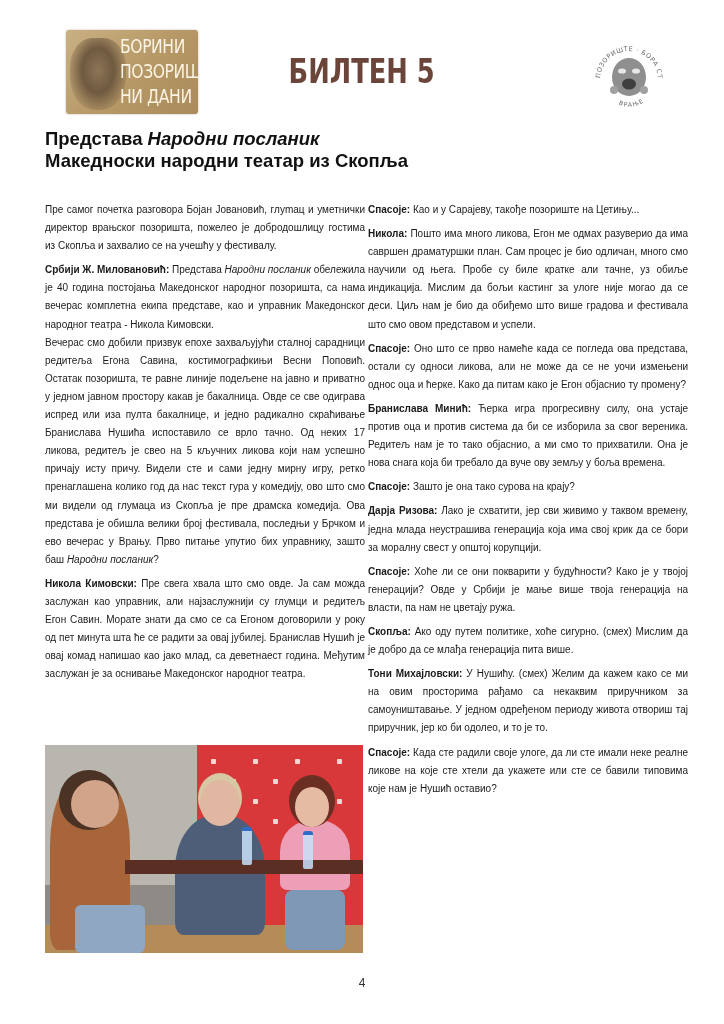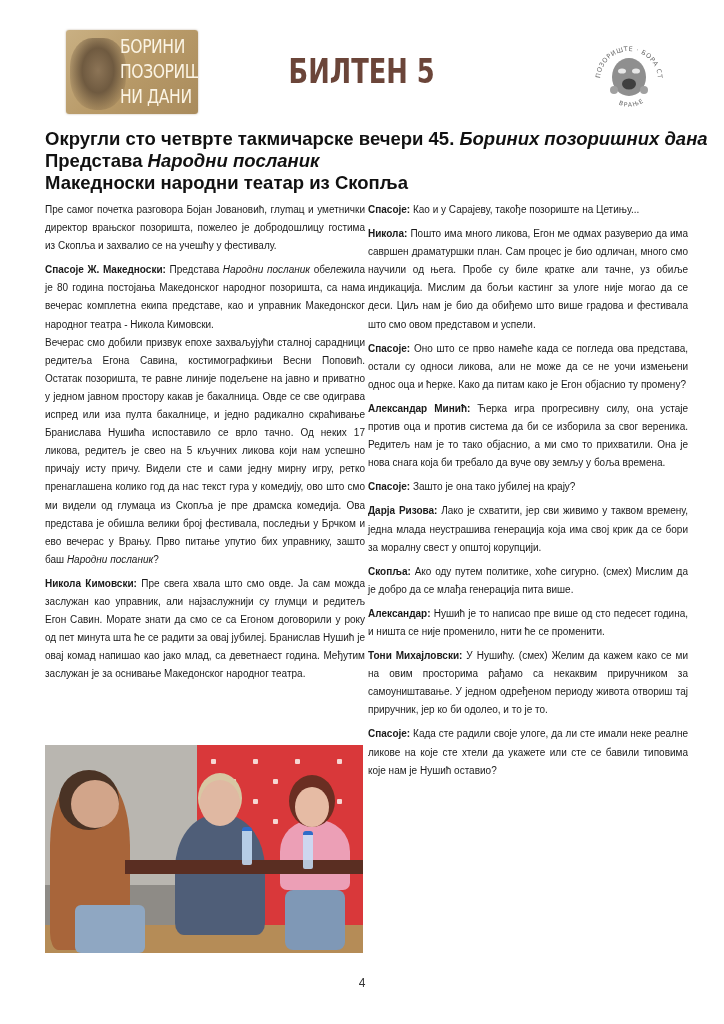--- a/index.html
+++ b/index.html
@@ -90,28 +90,27 @@
       <ellipse cx="32" cy="33" rx="4" ry="2.6" fill="#e8e8e8"></ellipse>
       <ellipse cx="46" cy="33" rx="4" ry="2.6" fill="#e8e8e8"></ellipse>
       <ellipse cx="39" cy="46" rx="7" ry="5.5" fill="#3f3f3f"></ellipse>
       <circle cx="24" cy="52" r="4" fill="#a0a0a0"></circle>
       <circle cx="54" cy="52" r="4" fill="#a0a0a0"></circle>
     </svg>
   </div>
 </div>
 
 <div class="headline">
-  <div><span>Округли сто четврте такмичарске вечери 45. </span><i>Бориних позоришних дана</i></div>
   <div><span>Представа </span><i>Народни посланик</i></div>
   <div>Македноски народни театар из Скопља</div>
 </div>
 
 <div class="col col-left">
   <p>Пре самог почетка разговора Бојан Јовановић, глу­mац и уметнички директор врањског позоришта, пожелео је добродошлицу гостима из Скопља и захвалио се на учешћу у фестивалу.</p>
-  <p class="tight"><b>Спасоје Ж. Македноски:</b><span> Представа </span><i>Народни пос­ланик</i><span> обележила је 80 година постојања Македонског народног позоришта, са нама вечерас комплетна екипа представе, као и управник Македонског народног театра - Никола Кимовски.</span></p>
+  <p class="tight"><b>Србији Ж. Миловановић:</b><span> Представа </span><i>Народни пос­ланик</i><span> обележила је 40 година постојања Македонског народног позоришта, са нама вечерас комплетна екипа представе, као и управник Македонског народног театра - Никола Кимовски.</span></p>
   <p><span>Вечерас смо добили призвук епохе захваљујући сталној сарадници редитеља Егона Савина, костимографкињи Весни Поповић. Остатак позоришта, те равне линије подељене на јавно и приватно у једном јавном простору какав је бакалница. Овде се све одиграва испред или иза пулта бакалнице, и једно радикално скраћивање Бранислава Нушића испоставило се врло тачно. Од неких 17 ликова, редитељ је свео на 5 кључних ликова који нам успешно причају исту причу. Видели сте и сами једну мирну игру, ретко пренаглашена колико год да нас текст гура у комедију, ово што смо ми видели од глумаца из Скопља је пре драмска комедија. Ова представа је обишла велики број фестивала, последњи у Брчком и ево вечерас у Врању. Прво питање упутио бих управнику, зашто баш </span><i>Народни посланик</i><span>?</span></p>
   <p><b>Никола Кимовски:</b><span> Пре свега хвала што смо овде. Ја сам можда заслужан као управник, али најзаслужнији су глумци и редитељ Егон Савин. Морате знати да смо се са Егоном договорили у року од пет минута шта ће се радити за овај јубилеј. Бранислав Нушић је овај комад напишао као јако млад, са деветнаест година. Међутим заслужан је за оснивање Македонског народног театра.</span></p>
 </div>
 
 <div class="photo">
   <div class="wall"></div>
   <div class="banner">
     <i style="left:14px;top:14px"></i>
       <i style="left:56px;top:14px"></i>
       <i style="left:98px;top:14px"></i>
@@ -140,22 +139,22 @@
   <div class="p3h"></div>
   <div class="table"></div>
   <div class="bottle" style="left:197px;top:82px"></div>
   <div class="bottle" style="left:258px;top:86px"></div>
 </div>
 
 <div class="col col-right">
   <p><b>Спасоје:</b><span> Као и у Сарајеву, такође позориште на Цетињу...</span></p>
   <p><b>Никола:</b><span> Пошто има много ликова, Егон ме одмах разуверио да има савршен драматуршки план. Сам процес је био одличан, много смо научили од њега. Пробе су биле кратке али тачне, уз обиље индикација. Мислим да бољи кастинг за улоге није могао да се деси. Циљ нам је био да обиђемо што више градова и фестивала што смо овом представом и успели.</span></p>
   <p><b>Спасоје:</b><span> Оно што се прво намеће када се погледа ова представа, остали су односи ликова, али не може да се не уочи измењени однос оца и ћерке. Како да питам како је Егон објаснио ту промену?</span></p>
-  <p><b>Александар Минић:</b><span> Ћерка игра прогресивну силу, она устаје против оца и против система да би се изборила за свог вереника. Редитељ нам је то тако објаснио, а ми смо то прихватили. Она је нова снага која би требало да вуче ову земљу у боља времена.</span></p>
-  <p><b>Спасоје:</b><span> Зашто је она тако јубилеј на крају?</span></p>
+  <p><b>Бранислава Минић:</b><span> Ћерка игра прогресивну силу, она устаје против оца и против система да би се изборила за свог вереника. Редитељ нам је то тако објаснио, а ми смо то прихватили. Она је нова снага која би требало да вуче ову земљу у боља времена.</span></p>
+  <p><b>Спасоје:</b><span> Зашто је она тако сурова на крају?</span></p>
   <p><b>Дарја Ризова:</b><span> Лако је схватити, јер сви живимо у таквом времену, једна млада неустрашива генерација која има свој крик да се бори за моралну свест у општој корупцији.</span></p>
+  <p><b>Спасоје:</b><span> Хоће ли се они покварити у будућности? Како је у твојој генерацији? Овде у Србији је мање више твоја генерација на власти, па нам не цветају ружа.</span></p>
   <p><b>Скопља:</b><span> Ако оду путем политике, хоће сигурно. (смех) Мислим да је добро да се млађа генерација пита више.</span></p>
-  <p><b>Александар:</b><span> Нушић је то написао пре више од сто педесет година, и ништа се није променило, нити ће се променити.</span></p>
   <p><b>Тони Михајловски:</b><span> У Нушићу. (смех) Желим да кажем како се ми на овим просторима рађамо са некаквим приручником за самоуништавање. У једном одређеном периоду живота отвориш тај приручник, јер ко би одолео, и то је то.</span></p>
   <p><b>Спасоје:</b><span> Када сте радили своје улоге, да ли сте имали неке реалне ликове на које сте хтели да укажете или сте се бавили типовима које нам је Нушић оставио?</span></p>
 </div>
 
 <div class="pagenum">4</div>
 
 </body></html>

